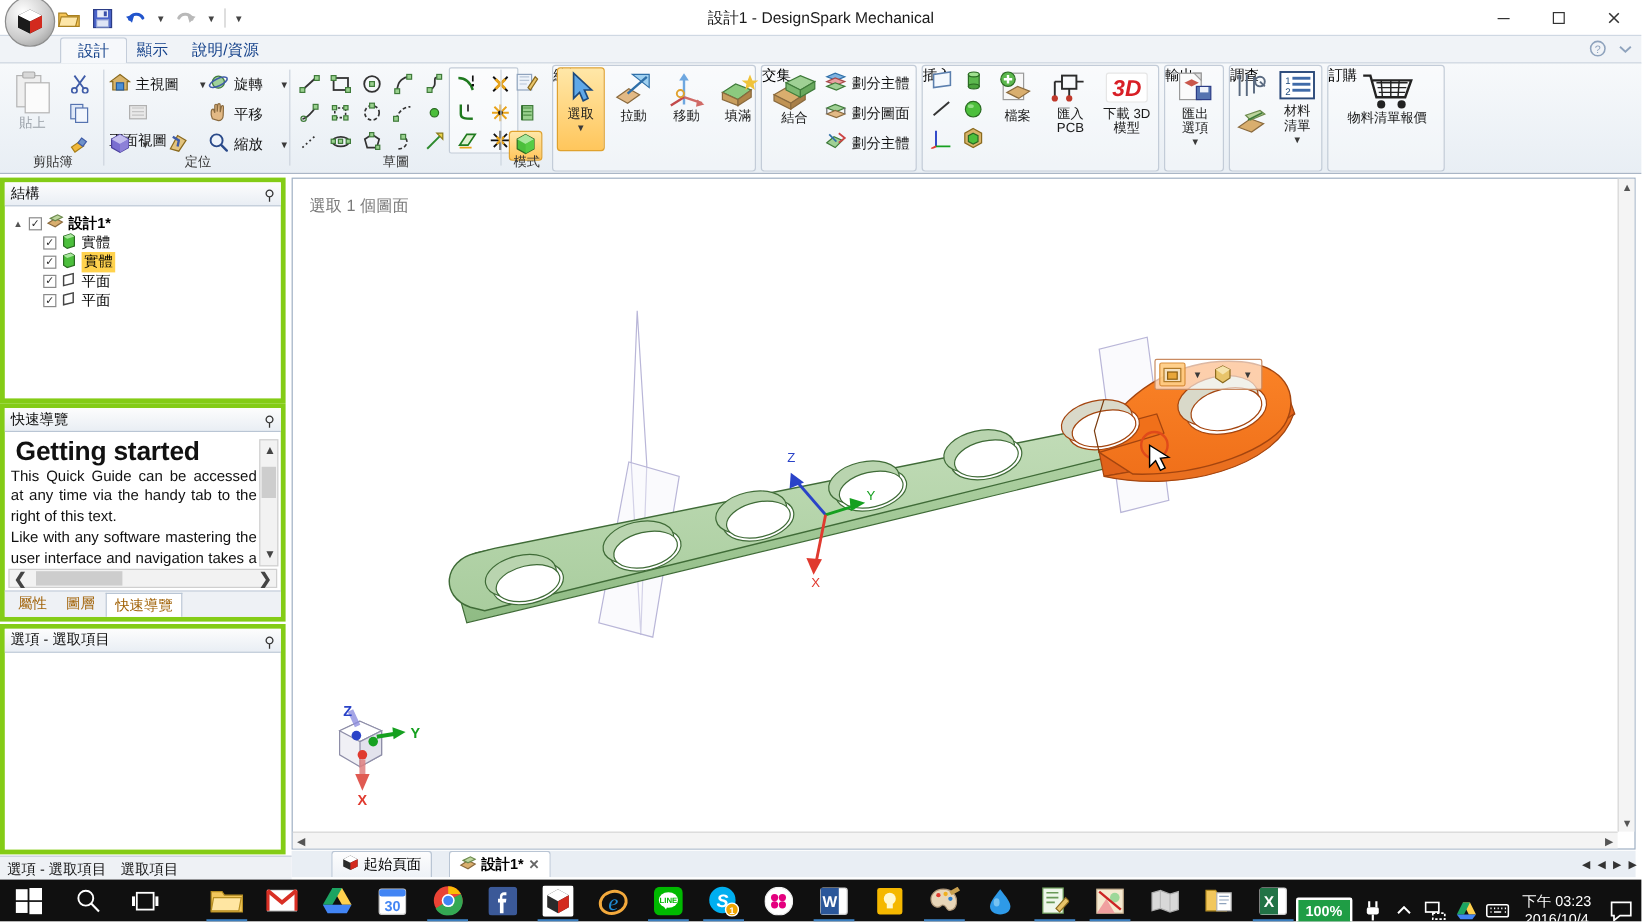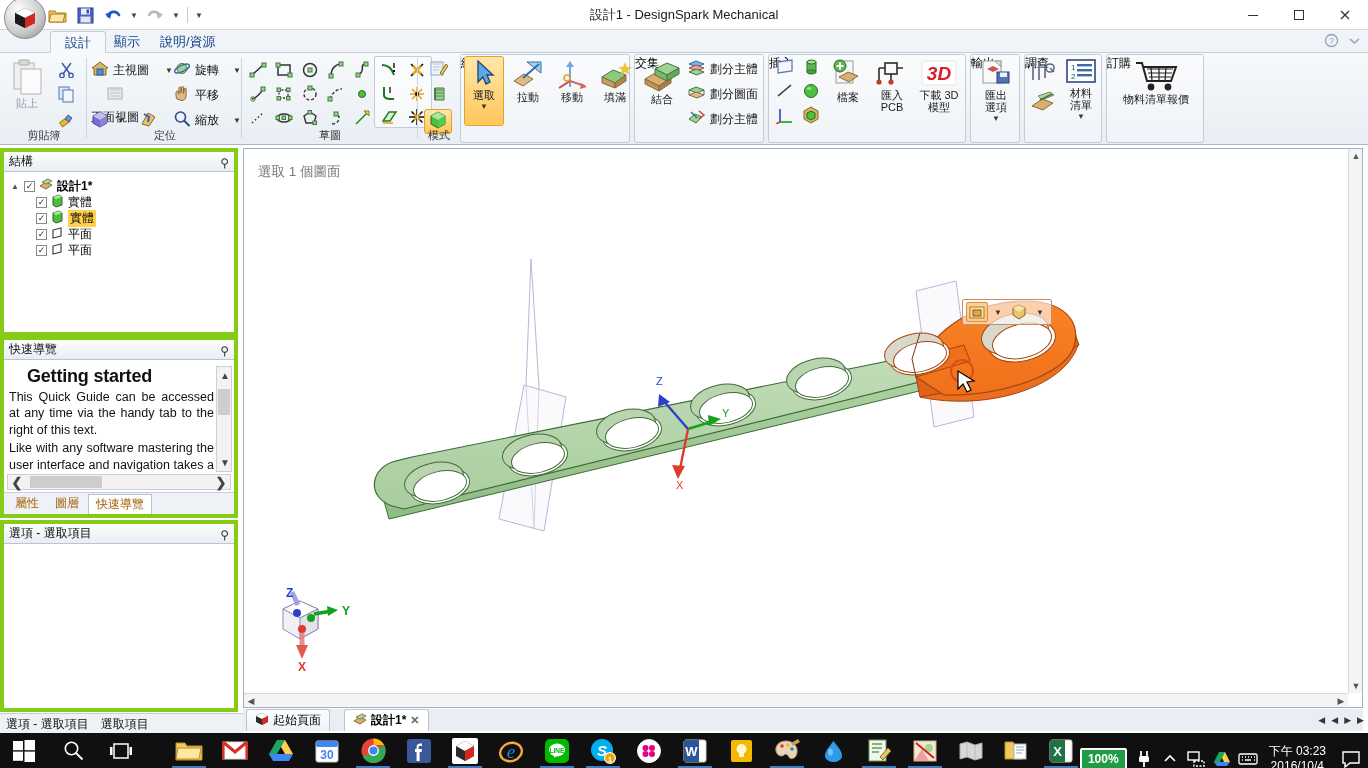--- a/index.html
+++ b/index.html
@@ -89,21 +89,21 @@
   .pin{ position:absolute; right:5px; top:2px; font-size:12px; color:#333; cursor:pointer;}
 
   .tree{ padding:6px 0 0 6px; font-size:12px;}
   .trow{ display:flex; align-items:center; height:16px; gap:4px; cursor:pointer;}
   .tcheck{ width:11px; height:11px; border:1px solid #8a8a8a; background:#fff; display:flex;align-items:center;justify-content:center; font-size:9px; color:#2c2c2c;}
   .tlabel{ font-size:12px; }
   .tlabel.sel{ background:#ffd24d; padding:0 2px; }
   .twist{ width:10px; text-align:center; font-size:8px; color:#555; }
 
   .guide{ position:absolute; left:5px; top:26px; right:20px; bottom:42px; overflow:hidden; font-size:12.5px; color:#111; line-height:16.5px;}
-  .guide h1{ font-size:18px; margin:2px 0 4px 18px; font-weight:bold; letter-spacing:-.2px;}
+  .guide h1{ font-size:22px; margin:2px 0 4px 4px; font-weight:bold; letter-spacing:-.2px;}
   .guide p{ margin:0 0 2px 0; text-align:justify;}
   .gscroll{ position:absolute; right:2px; top:26px; width:16px; bottom:42px; background:#f2f2f2; border:1px solid #cfcfcf;}
   .gsb{ position:absolute; left:1px; top:26px; width:12px; height:26px; background:#cdcdcd;}
   .gbtnarrow{ position:absolute; left:0; width:16px; height:18px; display:flex; align-items:center; justify-content:center; font-size:10px; color:#444; cursor:pointer;}
   .hscroll{ position:absolute; left:3px; right:3px; bottom:24px; height:16px; background:#f2f2f2; border:1px solid #cfcfcf; }
   .hsb{ position:absolute; left:22px; top:1px; width:72px; height:12px; background:#cdcdcd;}
   .harrow{ position:absolute; top:0; width:18px; height:14px; display:flex; align-items:center; justify-content:center; font-size:13px; color:#444; cursor:pointer; font-weight:bold;}
   .ptabs{ position:absolute; left:0; bottom:0; width:100%; height:22px; background:#eef1f5; border-top:1px solid #c5cedb; display:flex; align-items:center; padding-left:4px; gap:2px;}
   .ptab{ height:20px; line-height:19px; padding:0 7px; font-size:12px; cursor:pointer; color:#a16207;}
   .ptab.active{ background:#fff; border:1px solid #b9c5d4; border-bottom:none;}
@@ -113,21 +113,21 @@
   .vstatus{ position:absolute; left:14px; top:14px; font-size:13.5px; color:#7a7a7a;}
   .vscroll-v{ position:absolute; right:0; top:0; width:14px; bottom:14px; background:#f4f4f4; border-left:1px solid #d6d6d6;}
   .vscroll-h{ position:absolute; left:0; bottom:0; height:14px; right:14px; background:#f4f4f4; border-top:1px solid #d6d6d6;}
   .vsarr{ position:absolute; display:flex; align-items:center; justify-content:center; font-size:9px; color:#555; cursor:pointer;}
 
   
   .doctabs{ position:absolute; left:243px; top:709px; width:1120px; height:22px; background:#e9eef4; }
   .dtab{
     position:absolute; top:0; height:22px; display:flex; align-items:center; gap:4px;
     padding:0 8px; font-size:12px; cursor:pointer; border:1px solid #b9c5d4; border-bottom:none;
-    border-radius:3px 3px 0 0; background:linear-gradient(#fdfdfd,#eef2f7);
+    border-radius:3px 3px 0 0; background:linear-gradient(#fdfdfd,#eef2f7);margin-left:30px;
   }
   .dtab.active{ background:#fff; font-weight:bold;}
   .dclose{ font-size:11px; color:#666; cursor:pointer;}
 
   
   .statusbar{ position:absolute; left:0; top:713px; width:243px; height:22px; background:#eef1f5; border-top:1px solid #c5cedb; display:flex; align-items:center;}
   .sbcell{ font-size:12px; padding:0 6px; color:#111; white-space:nowrap;}
   .sbnav{ position:absolute; right:2px; top:715px; display:flex; gap:2px; align-items:center;}
   .sbnav span{ font-size:9px; color:#333; cursor:pointer; padding:0 2px;}
 

